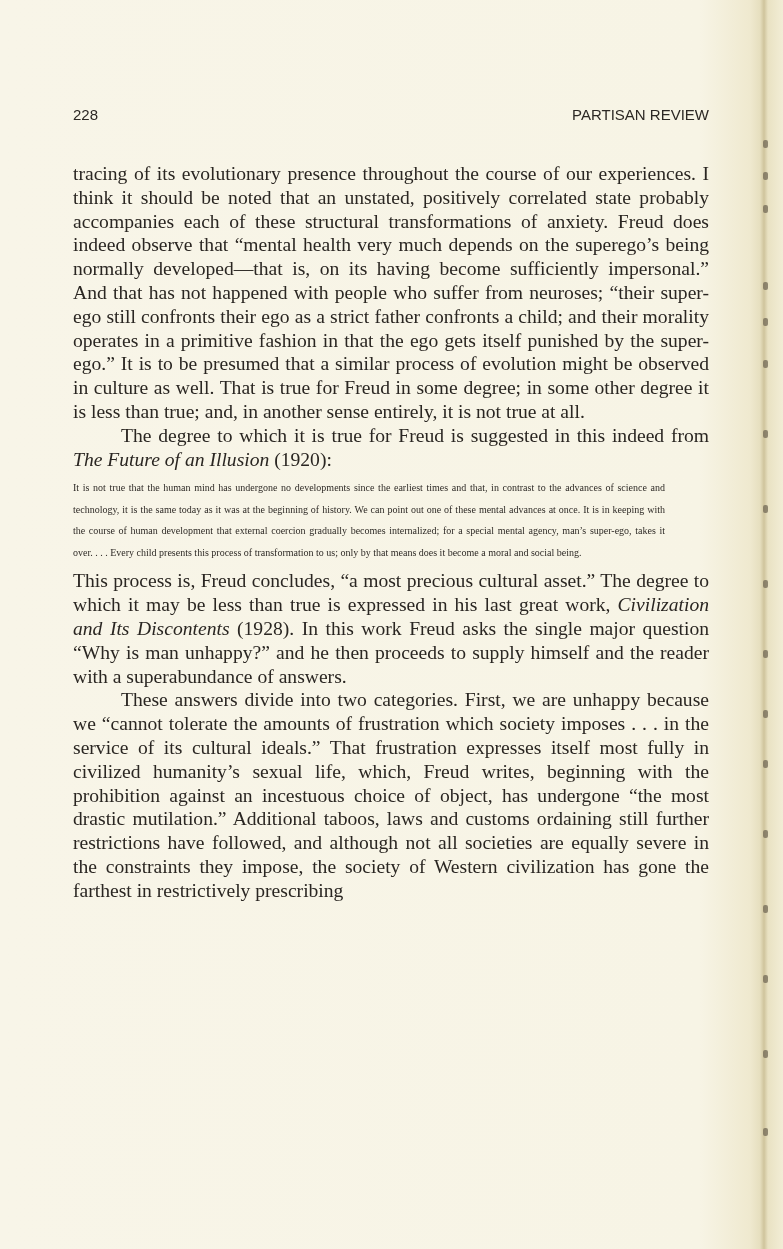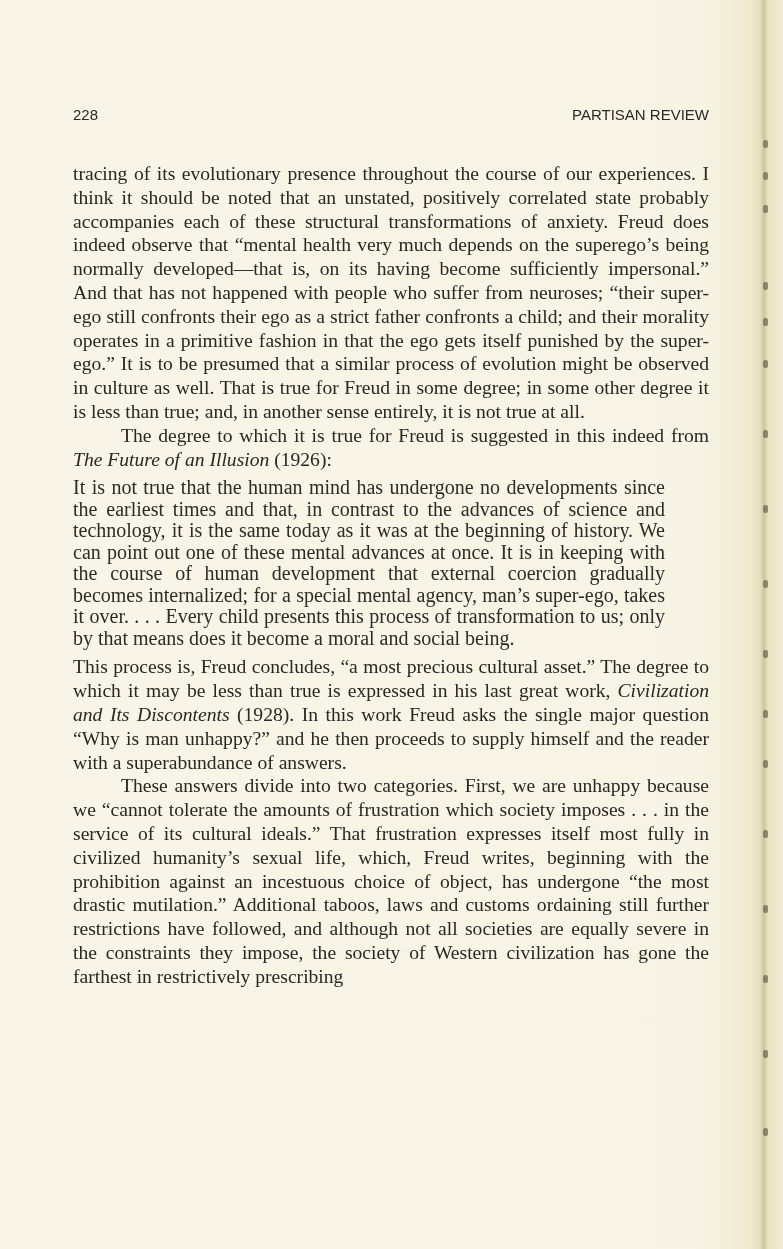--- a/index.html
+++ b/index.html
@@ -63,21 +63,21 @@
     }
     .body-text p {
       margin: 0;
     }
     .body-text p.indent {
       text-indent: 48px;
     }
     .blockquote {
       margin: 18px 0 18px 44px;
       width: 592px;
-      font-size: 20px;
+      font-size: 10px;
       line-height: 21.5px;
       text-align: justify;
       color: #2e2a26;
     }
     .blockquote-spacer {
       height: 6px;
     }
     em { }
   </style>
 </head>
@@ -106,21 +106,21 @@
   </div>
 
   <div class="running-head">
     <span>228</span>
     <span>PARTISAN REVIEW</span>
   </div>
 
   <div class="body-text">
     <p>tracing of its evolutionary presence throughout the course of our experiences. I think it should be noted that an unstated, positively correlated state probably accompanies each of these structural transformations of anxiety. Freud does indeed observe that “mental health very much depends on the superego’s being normally developed—that is, on its having become sufficiently impersonal.” And that has not happened with people who suffer from neuroses; “their super-ego still confronts their ego as a strict father confronts a child; and their morality operates in a primitive fashion in that the ego gets itself punished by the super-ego.” It is to be presumed that a similar process of evolution might be observed in culture as well. That is true for Freud in some degree; in some other degree it is less than true; and, in another sense entirely, it is not true at all.</p>
 
-    <p class="indent"><span>The degree to which it is true for Freud is suggested in this indeed from </span><em>The Future of an Illusion</em><span> (1926):</span></p>
+    <p class="indent"><span>The degree to which it is true for Freud is suggested in this indeed from </span><em>The Future of an Illusion</em><span> (1920):</span></p>
 
     <div class="blockquote-spacer"></div>
     <p class="blockquote">It is not true that the human mind has undergone no developments since the earliest times and that, in contrast to the advances of science and technology, it is the same today as it was at the beginning of history. We can point out one of these mental advances at once. It is in keeping with the course of human development that external coercion gradually becomes internalized; for a special mental agency, man’s super-ego, takes it over. . . . Every child presents this process of transformation to us; only by that means does it become a moral and social being.</p>
     <div class="blockquote-spacer"></div>
 
     <p><span>This process is, Freud concludes, “a most precious cultural asset.” The degree to which it may be less than true is expressed in his last great work, </span><em>Civilization and Its Discontents</em><span> (1928). In this work Freud asks the single major question “Why is man unhappy?” and he then proceeds to supply himself and the reader with a superabundance of answers.</span></p>
 
     <p class="indent">These answers divide into two categories. First, we are unhappy because we “cannot tolerate the amounts of frustration which society imposes . . . in the service of its cultural ideals.” That frustration expresses itself most fully in civilized humanity’s sexual life, which, Freud writes, beginning with the prohibition against an incestuous choice of object, has undergone “the most drastic mutilation.” Additional taboos, laws and customs ordaining still further restrictions have followed, and although not all societies are equally severe in the constraints they impose, the society of Western civilization has gone the farthest in restrictively prescribing</p>
   </div>
 

